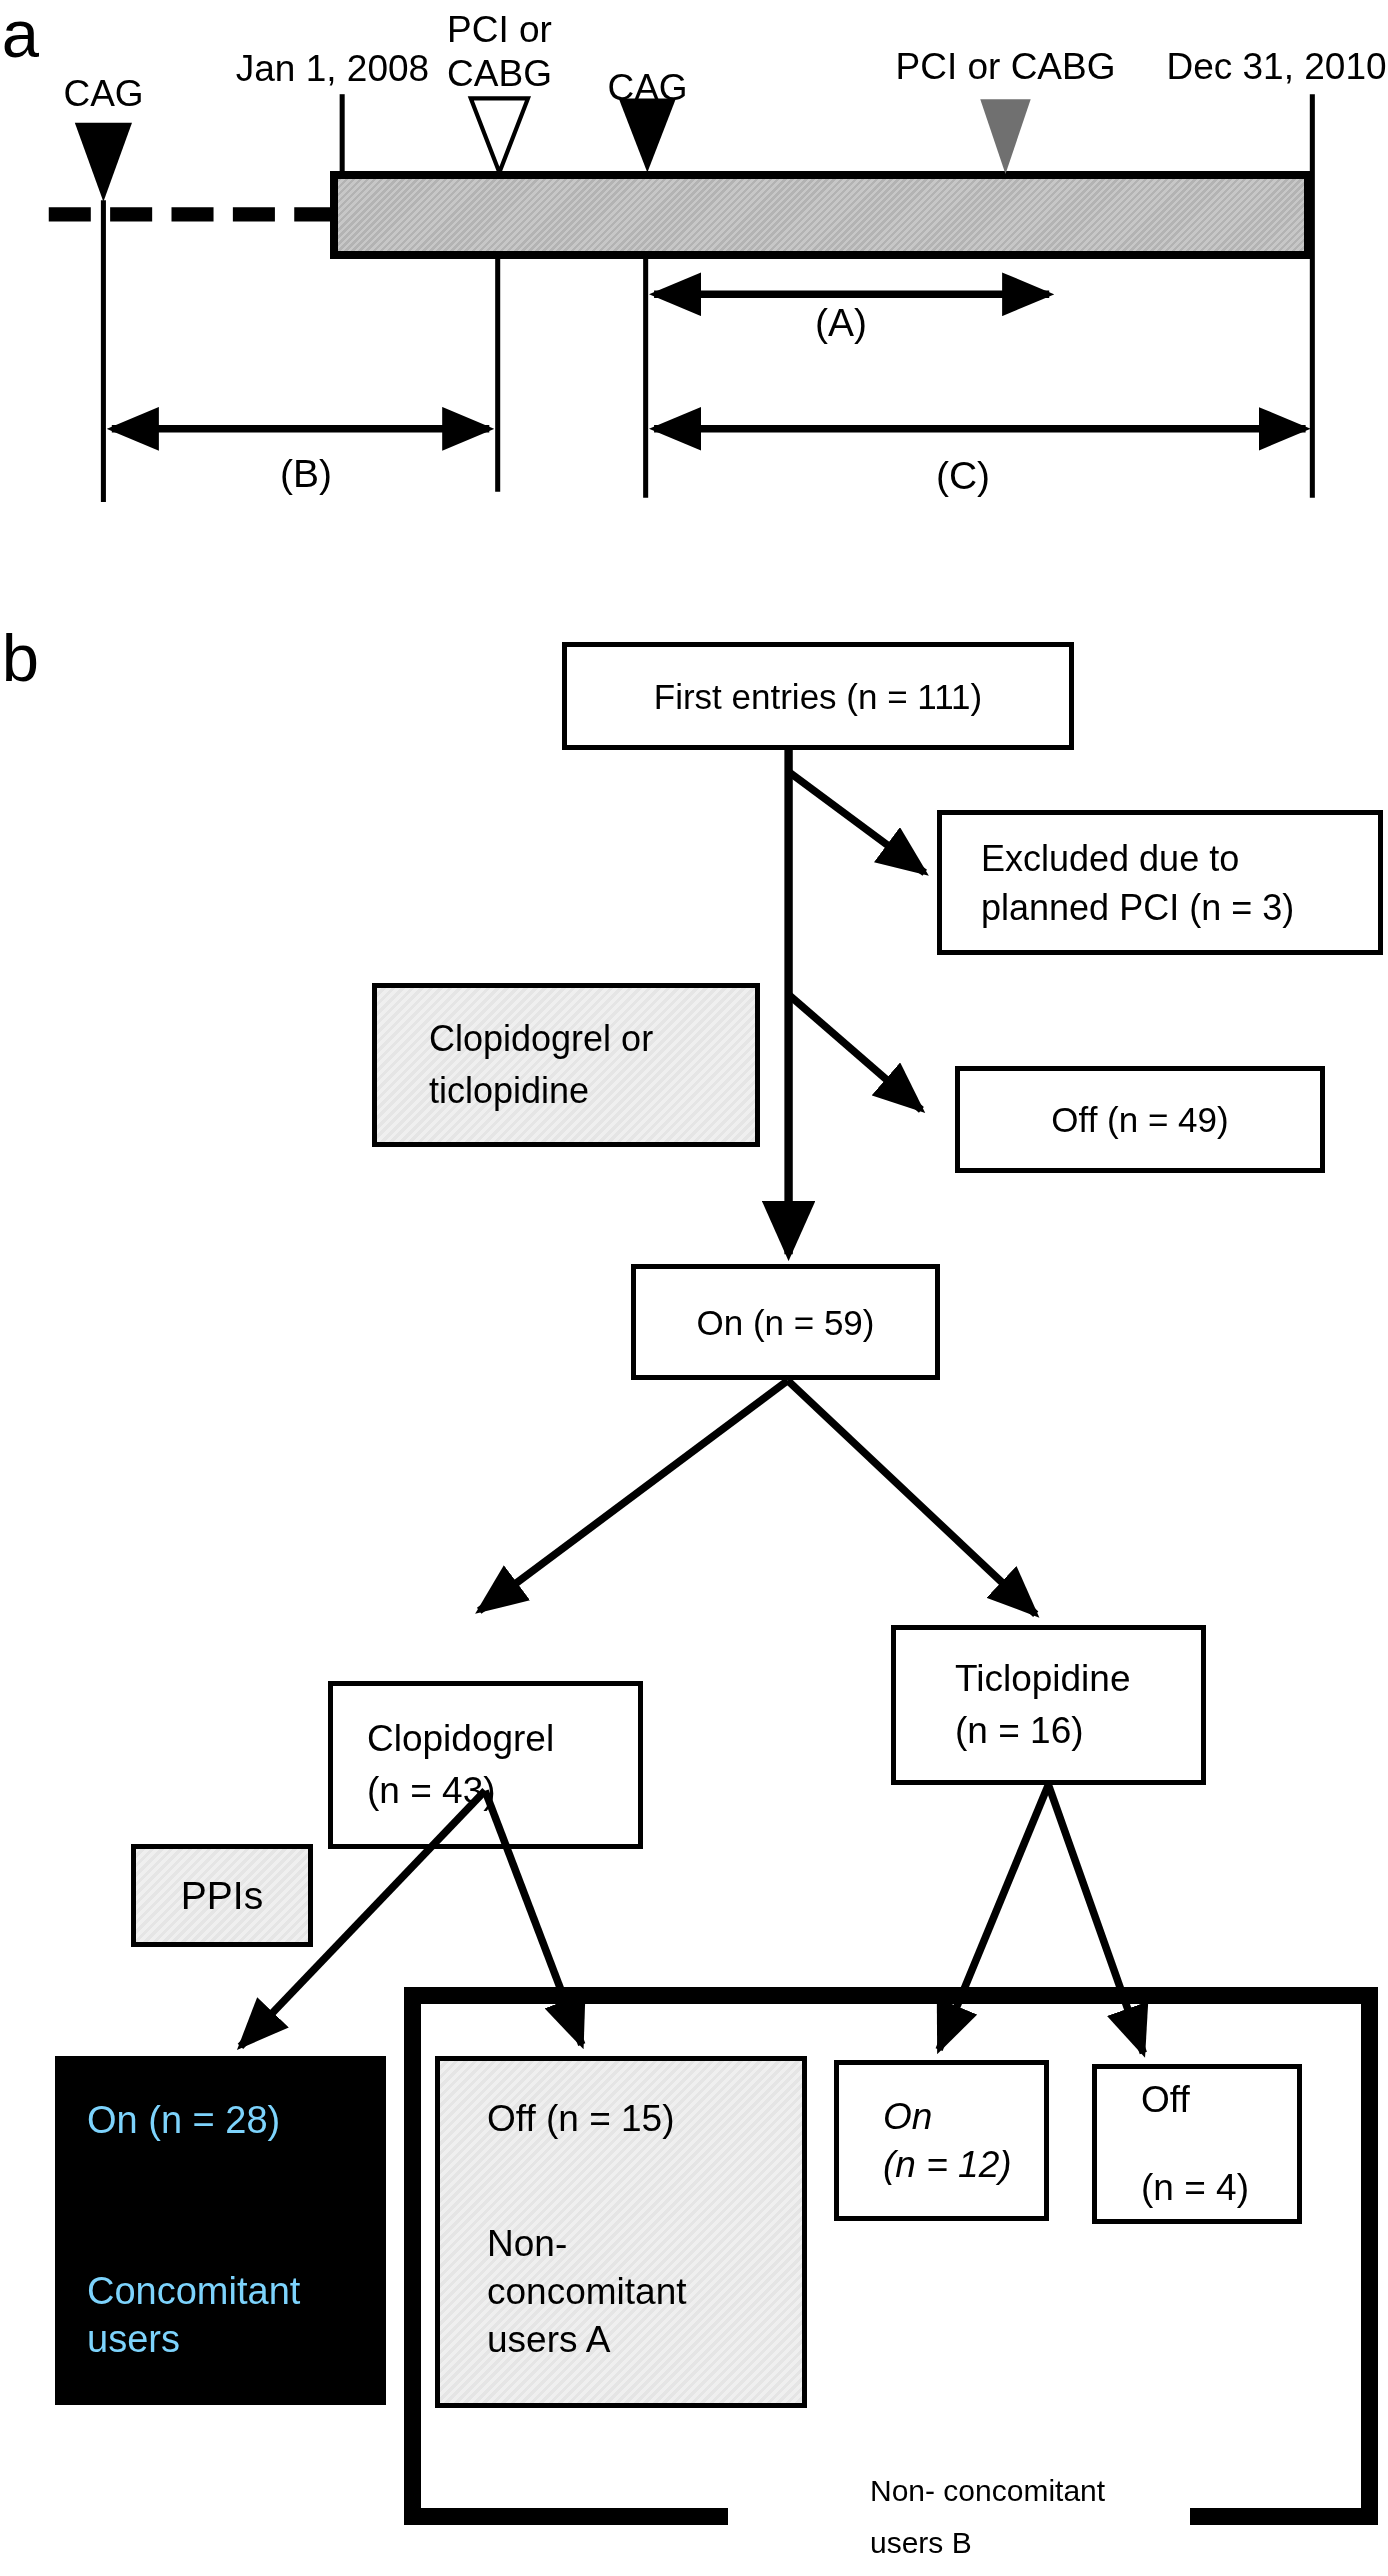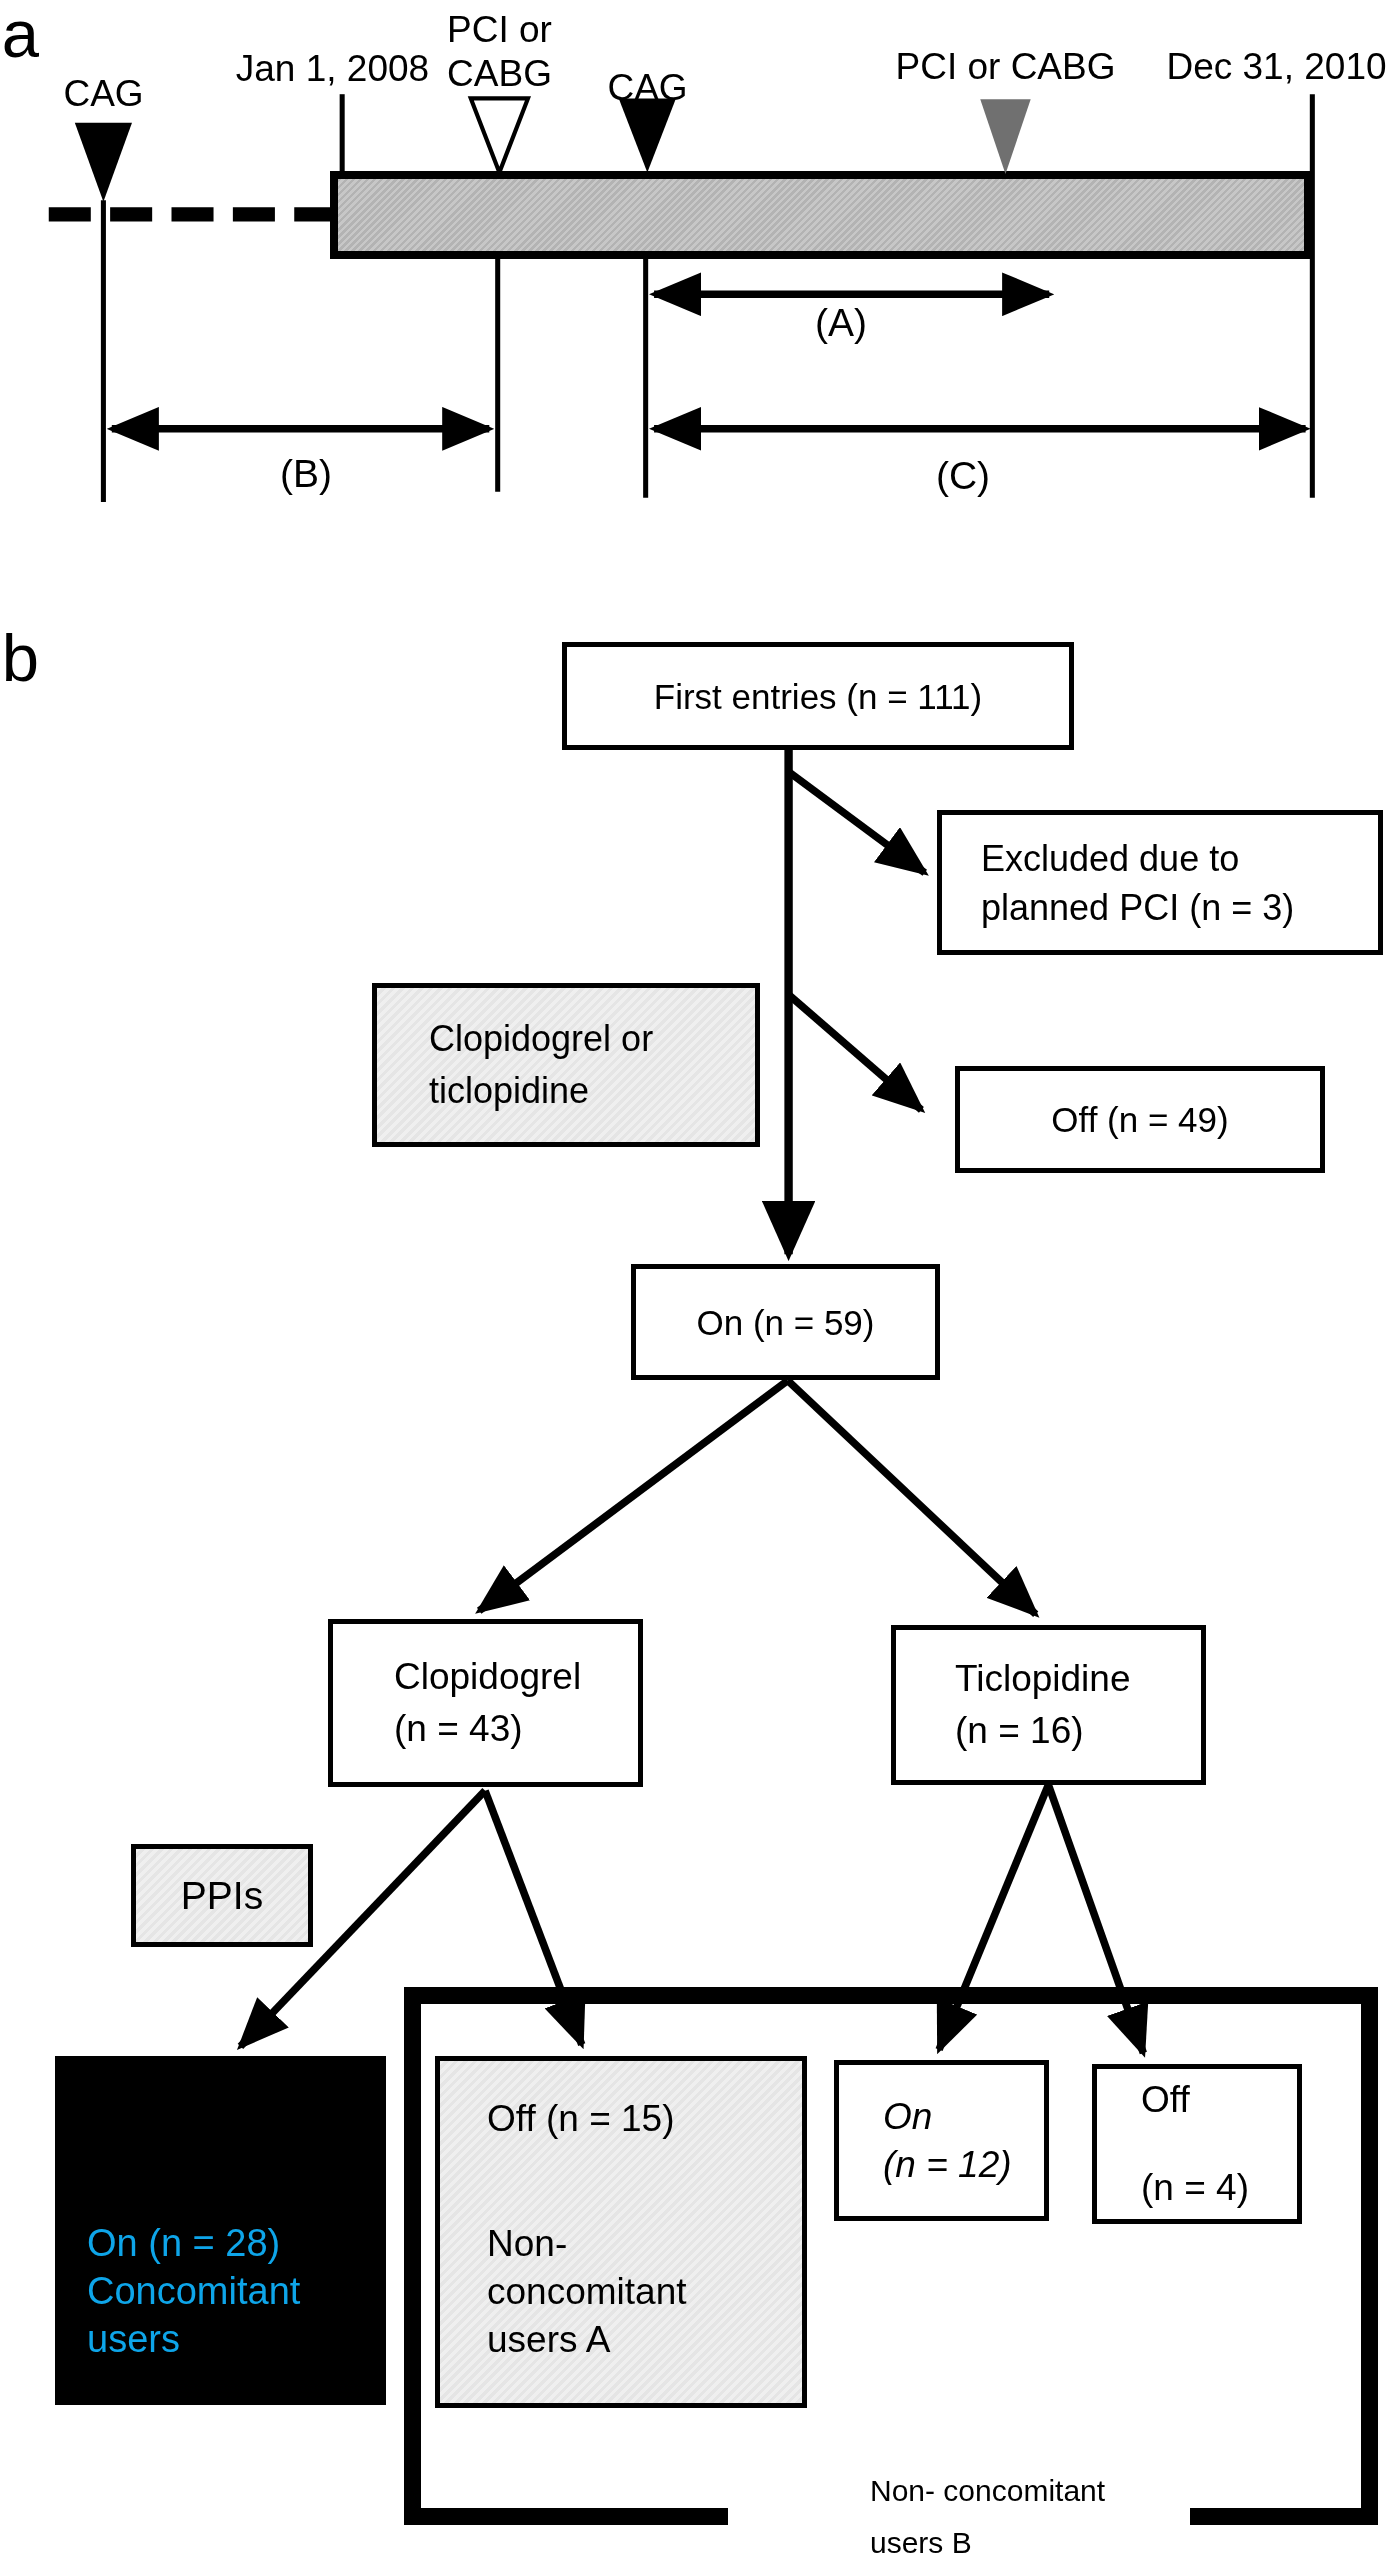--- a/index.html
+++ b/index.html
@@ -36,26 +36,26 @@
     font-size:35px;line-height:49px;
   }
   .box.shaded{background:repeating-linear-gradient(135deg,#efefef 0 3.4px,#e5e5e5 3.4px 6.7px);}
   .box span{display:block;}
   #lbl-b{left:1.7px;top:624px;}
   #box-first-entries{left:562px;top:642px;width:512px;height:108px;text-align:center;}
   #box-excluded{left:937px;top:810px;width:446px;height:145px;padding-left:39px;font-size:36px;}
   #box-exposure{left:372px;top:983px;width:388px;height:164px;padding-left:52px;font-size:36px;line-height:52px;}
   #box-off49{left:955px;top:1066px;width:370px;height:107px;text-align:center;}
   #box-on59{left:631px;top:1264px;width:309px;height:116px;text-align:center;}
-  #box-clopidogrel{left:328px;top:1619px;width:315px;height:168px;padding-left:61px;font-size:37px;line-height:52px;}
+  #box-clopidogrel{left:328px;top:1681px;width:315px;height:168px;padding-left:34px;font-size:37px;line-height:52px;}
   #box-ticlopidine{left:891px;top:1625px;width:315px;height:160px;padding-left:59px;font-size:37px;line-height:52px;}
   #box-ppis{left:131px;top:1844px;width:182px;height:103px;text-align:center;font-size:39px;}
   #box-ppi-on{
-    left:55px;top:2056px;width:331px;height:349px;background:#000;border:none;color:#0ea5e9;
-    justify-content:flex-end;padding:40px 8.4px 42px 32px;font-size:38px;line-height:48px;
+    left:55px;top:2056px;width:331px;height:349px;background:#000;border:none;color:#7dd3fc;
+    justify-content:space-between;padding:40px 8.4px 42px 32px;font-size:38px;line-height:48px;
   }
   #box-ppi-off{
     left:435px;top:2056px;width:372px;height:352px;
     justify-content:space-between;padding:34px 0 39px 47px;font-size:37px;line-height:48px;
   }
   #box-on12{left:834px;top:2060px;width:215px;height:161px;padding-left:44px;font-size:37px;line-height:48px;font-style:italic;}
   #box-off4{left:1092px;top:2064px;width:210px;height:160px;padding-left:44px;font-size:37px;line-height:48px;gap:40px;}
   
   #container-b{
     left:404px;top:1987px;width:974px;height:538px;box-sizing:border-box;

